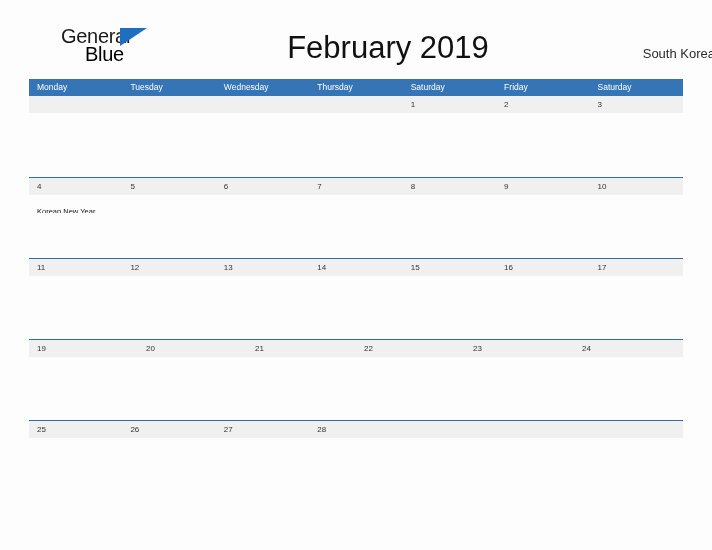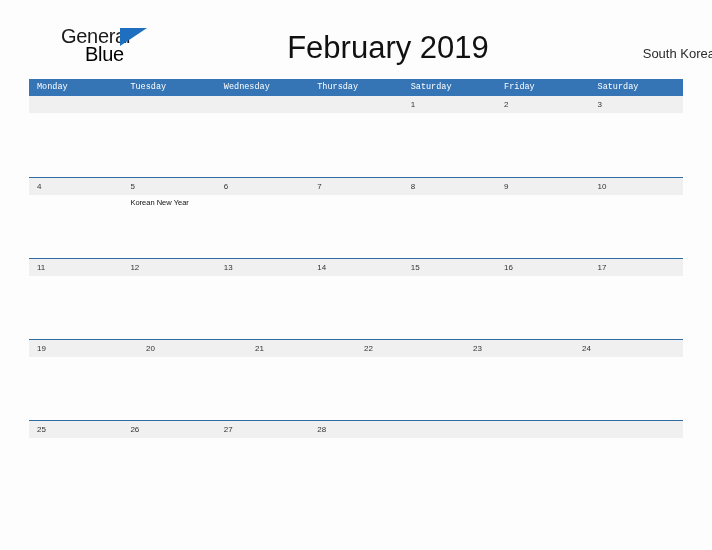--- a/index.html
+++ b/index.html
@@ -114,21 +114,21 @@
     background: #3575b5;
   }
   .weekday-cell {
     flex: 1 1 0;
     height: 17px;
     line-height: 17px;
     padding-left: 8px;
     box-sizing: border-box;
     color: #ffffff;
     font-size: 8.5px;
-    font-family: Liberation Mono, monospace;
+    font-family: Liberation Sans, sans-serif;
     white-space: nowrap;
     overflow: hidden;
   }
 
   .week-row {
     width: 654px;
     height: 81px;
     position: relative;
     border-top: 1.4px solid #2e6da4;
     box-sizing: border-box;
@@ -155,20 +155,21 @@
     overflow: hidden;
   }
   .day-cell.empty {
     color: transparent;
   }
 
   .events-band {
     display: flex;
     width: 654px;
     height: 63px;
+    flex-direction: column;
   }
   .event-cell {
     flex: 1 1 0;
     padding-left: 8px;
     padding-top: 3px;
     box-sizing: border-box;
     overflow: hidden;
   }
   .event-text {
     font-size: 7.5px;

